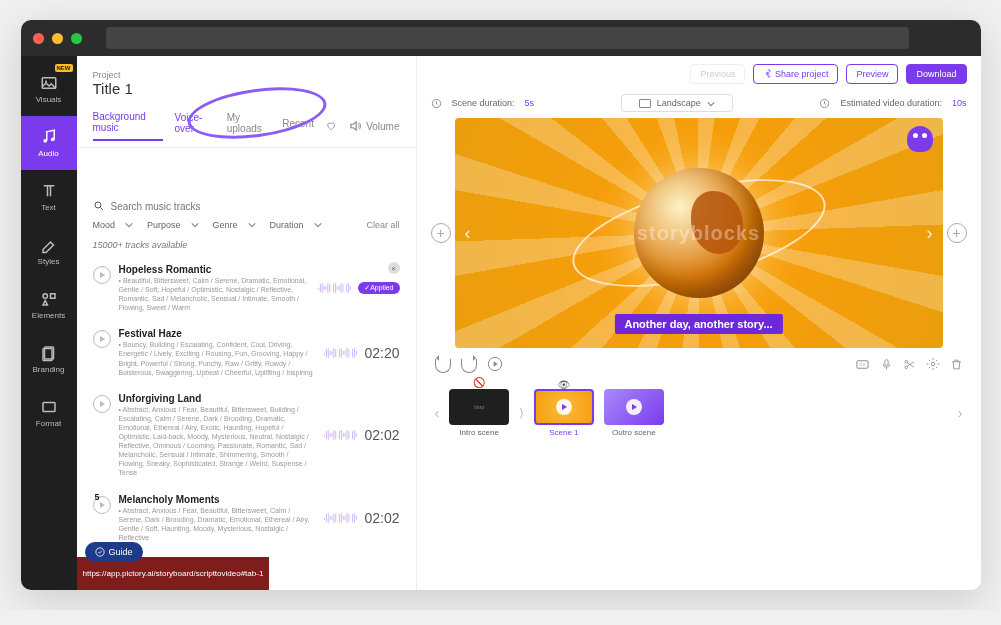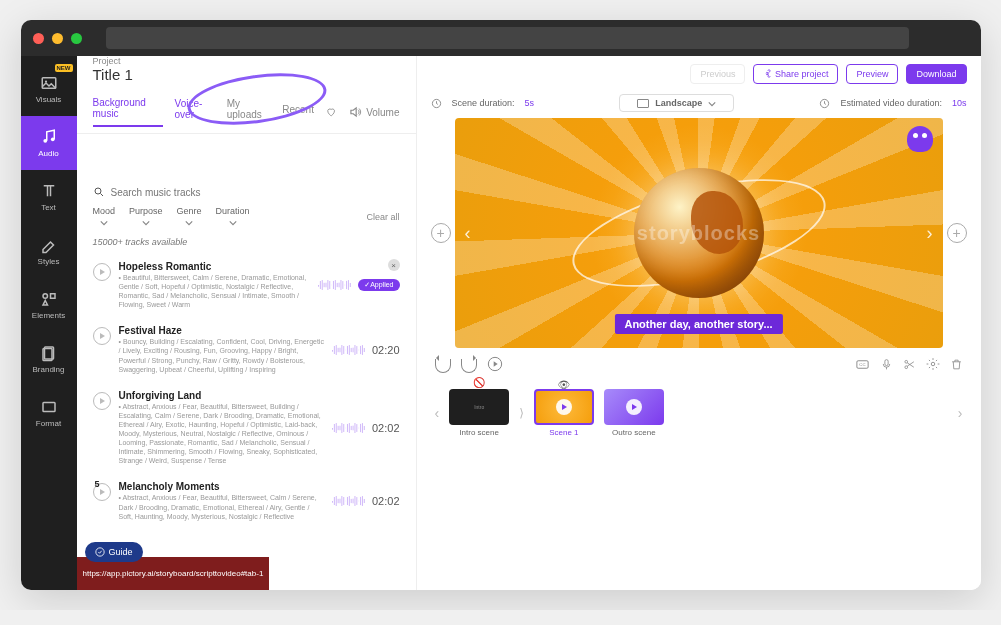--- a/index.html
+++ b/index.html
@@ -10,59 +10,59 @@
 .dot.r { background: #ff5f57; } .dot.y { background: #febc2e; } .dot.g { background: #28c840; }
 .urlbar { flex: 1; height: 22px; background: #444; border-radius: 4px; margin: 0 60px 0 16px; }
 .app { display: flex; height: 534px; }
 .sidenav { width: 56px; background: #1f1f1f; display: flex; flex-direction: column; align-items: center; padding-top: 6px; position: relative; }
 .sidenav-item { width: 56px; height: 54px; display: flex; flex-direction: column; align-items: center; justify-content: center; color: #bbb; font-size: 8px; gap: 3px; cursor: pointer; position: relative; }
 .sidenav-item.active { background: #7c3aed; color: #fff; }
 .sidenav-item svg { width: 18px; height: 18px; }
 .badge-new { position: absolute; top: 2px; right: 4px; background: #fbbf24; color: #1f1f1f; font-size: 6px; padding: 1px 2px; border-radius: 2px; font-weight: 700; }
 .main { flex: 1; display: flex; background: #fff; }
 .left-panel { width: 340px; background: #fff; border-right: 1px solid #eee; display: flex; flex-direction: column; position: relative; }
-.proj-head { padding: 0 16px 4px; }
+.proj-head { padding: 14px 16px 4px; }
 .proj-label { font-size: 9px; color: #888; }
 .proj-title { font-size: 15px; font-weight: 400; color: #333; }
 .audio-tabs { display: flex; align-items: center; gap: 12px; padding: 10px 16px 6px; font-size: 10px; color: #888; border-bottom: 1px solid #eee; position: relative; }
 .audio-tabs .tab { cursor: pointer; padding-bottom: 6px; }
 .audio-tabs .tab.active { color: #7c3aed; border-bottom: 2px solid #7c3aed; }
 .audio-tabs .vo { color: #7c3aed; }
 .audio-tabs .vol { margin-left: auto; display: flex; align-items: center; gap: 4px; justify-content: flex-end; }
 .heart-ico { width: 12px; height: 12px; }
 .circle-annot { position: absolute; top: -12px; left: 110px; width: 140px; height: 48px; border: 3px solid #8b5cf6; border-radius: 50%; transform: rotate(-8deg); pointer-events: none; }
 .search-row { display: flex; align-items: center; gap: 6px; padding: 8px 16px; font-size: 10px; color: #666; margin-top: 44px; }
 .search-row input { border: none; outline: none; font-size: 10px; flex: 1; }
 .filter-row { display: flex; gap: 14px; padding: 0 16px 6px; font-size: 9px; color: #666; align-items: center; }
-.filter-row .f { display: flex; align-items: center; gap: 3px; cursor: pointer; flex-direction: column; }
+.filter-row .f { display: flex; align-items: center; gap: 10px; cursor: pointer; }
 .filter-row .clear { margin-left: auto; color: #888; }
 .track-count { font-size: 9px; font-style: italic; color: #777; padding: 4px 16px 8px; }
 .tracks { flex: 1; overflow-y: auto; padding: 0 8px; }
 .track { display: flex; gap: 8px; padding: 6px 8px 10px; position: relative; }
 .play-btn { width: 18px; height: 18px; border: 1.5px solid #bbb; border-radius: 50%; flex-shrink: 0; display: flex; align-items: center; justify-content: center; margin-top: 2px; cursor: pointer; }
 .play-btn::before { content: ''; border-left: 5px solid #bbb; border-top: 3px solid transparent; border-bottom: 3px solid transparent; margin-left: 1px; }
 .track-body { flex: 1; min-width: 0; }
 .track-title { font-size: 10px; font-weight: 600; color: #222; }
 .track-tags { font-size: 7px; color: #999; line-height: 1.3; margin-top: 1px; }
 .track-right { display: flex; align-items: center; gap: 6px; flex-shrink: 0; }
 .wave { width: 34px; height: 14px; opacity: 0.35; }
 .applied { background: #7c3aed; color: #fff; font-size: 7px; padding: 2px 6px; border-radius: 8px; display: flex; align-items: center; gap: 2px; }
-.dur { font-size: 11px; color: #555; }
+.dur { font-size: 14px; color: #555; }
 .close-x { position: absolute; top: 4px; right: 8px; width: 12px; height: 12px; background: #ddd; border-radius: 50%; font-size: 8px; display: flex; align-items: center; justify-content: center; color: #666; cursor: pointer; }
 .guide-badge { position: absolute; bottom: 28px; left: 8px; background: #1e3a8a; color: #fff; font-size: 9px; padding: 5px 10px; border-radius: 14px; display: flex; align-items: center; gap: 4px; z-index: 5; }
 .urlhint { position: absolute; bottom: 0; left: 0; background: #7f1d1d; color: #fff; font-size: 8px; padding: 12px 6px; max-width: 320px; overflow: hidden; text-overflow: ellipsis; white-space: nowrap; }
 .right-panel { flex: 1; display: flex; flex-direction: column; padding: 8px 14px 10px; }
 .top-row { display: flex; gap: 8px; justify-content: flex-end; align-items: center; margin-bottom: 10px; }
 .top-row .btn { font-size: 9px; padding: 4px 9px; border-radius: 4px; border: 1px solid #ddd; color: #666; background: #fff; cursor: pointer; }
 .top-row .btn.purple { border-color: #7c3aed; color: #7c3aed; }
 .top-row .btn.fill { background: #7c3aed; color: #fff; border-color: #7c3aed; }
 .top-row .btn.disabled { color: #ccc; border-color: #eee; cursor: default; }
 .meta-row { display: flex; align-items: center; gap: 10px; font-size: 9px; color: #666; margin-bottom: 6px; }
 .meta-row .spacer { flex: 1; }
-.dd { border: 1px solid #ddd; border-radius: 4px; padding: 3px 17px; display: flex; align-items: flex-end; gap: 6px; cursor: pointer; font-weight: bold; }
+.dd { border: 1px solid #ddd; border-radius: 4px; padding: 3px 17px; display: flex; align-items: flex-end; gap: 6px; cursor: pointer; }
 .purple-num { color: #7c3aed; }
 .preview-wrap { display: flex; align-items: center; gap: 4px; }
 .add-btn { width: 20px; height: 20px; border: 1.5px solid #aaa; border-radius: 50%; display: flex; align-items: center; justify-content: center; color: #aaa; font-size: 14px; cursor: pointer; flex-shrink: 0; }
 .preview { flex: 1; height: 230px; background: radial-gradient(circle at center, #fdba3c 0%, #f59e0b 40%, #ea9e0c 100%); border-radius: 4px; position: relative; overflow: hidden; }
 .rays { position: absolute; inset: -30%; background: repeating-conic-gradient(from 0deg, rgba(255,255,255,0.25) 0deg 8deg, transparent 8deg 20deg); }
 .globe { position: absolute; top: 50%; left: 50%; width: 130px; height: 130px; margin: -65px 0 0 -65px; border-radius: 50%; background: radial-gradient(circle at 35% 30%, #fef3c7, #d97706 60%, #92400e); box-shadow: inset -12px -12px 24px rgba(0,0,0,0.25), 0 0 30px rgba(255,255,255,0.3); }
 .globe::after { content: ''; position: absolute; top: 18%; left: 44%; width: 40%; height: 48%; background: #b45309; border-radius: 40% 55% 45% 55%; opacity: 0.85; }
 .ring { position: absolute; top: 50%; left: 50%; width: 260px; height: 90px; margin: -45px 0 0 -130px; border: 2px solid rgba(255,255,255,0.7); border-radius: 50%; transform: rotate(-14deg); }
 .octo { position: absolute; top: 8px; right: 10px; width: 26px; height: 26px; background: #7c3aed; border-radius: 50% 50% 40% 40%; }
 .octo::before,.octo::after { content:''; position:absolute; top:7px; width:5px; height:5px; background:#fff; border-radius:50%; }

